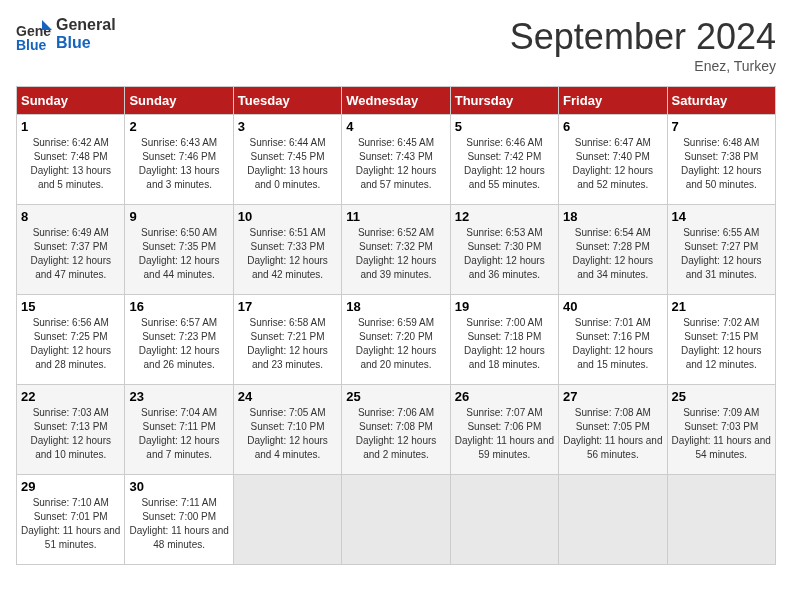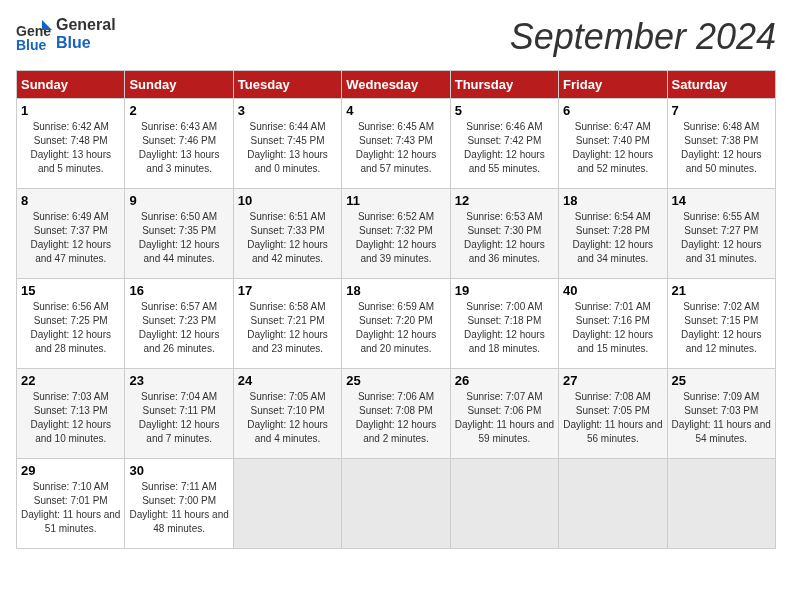--- a/index.html
+++ b/index.html
@@ -20,21 +20,20 @@
       display: flex;
       align-items: center;
     }
     .logo-icon {
       width: 36px;
       height: 36px;
       margin-right: 4px;
     }
     .title-section {
       text-align: right;
-      font-style: italic;
     }
     .month-title {
       font-size: 36px;
       font-weight: normal;
       color: #333;
     }
     .subtitle {
       font-size: 14px;
       color: #555;
     }
@@ -89,20 +88,21 @@
       <text x="0" y="34" font-size="14" font-weight="bold" fill="#1565c0">Blue</text>
       <polygon points="26,4 36,14 26,14" fill="#1565c0"></polygon>
     </svg>
     <div>
       <div style="font-size:16px;font-weight:bold;color:#333;">General</div>
       <div style="font-size:16px;font-weight:bold;color:#1565c0;">Blue</div>
     </div>
   </div>
   <div class="title-section">
     <div class="month-title">September 2024</div>
+    <div class="subtitle">Enez, Turkey</div>
   </div>
 </div>
 
 <table>
   <thead>
     <tr>
     <th>Sunday</th>
         <th>Sunday</th>
         <th>Tuesday</th>
         <th>Wednesday</th>

